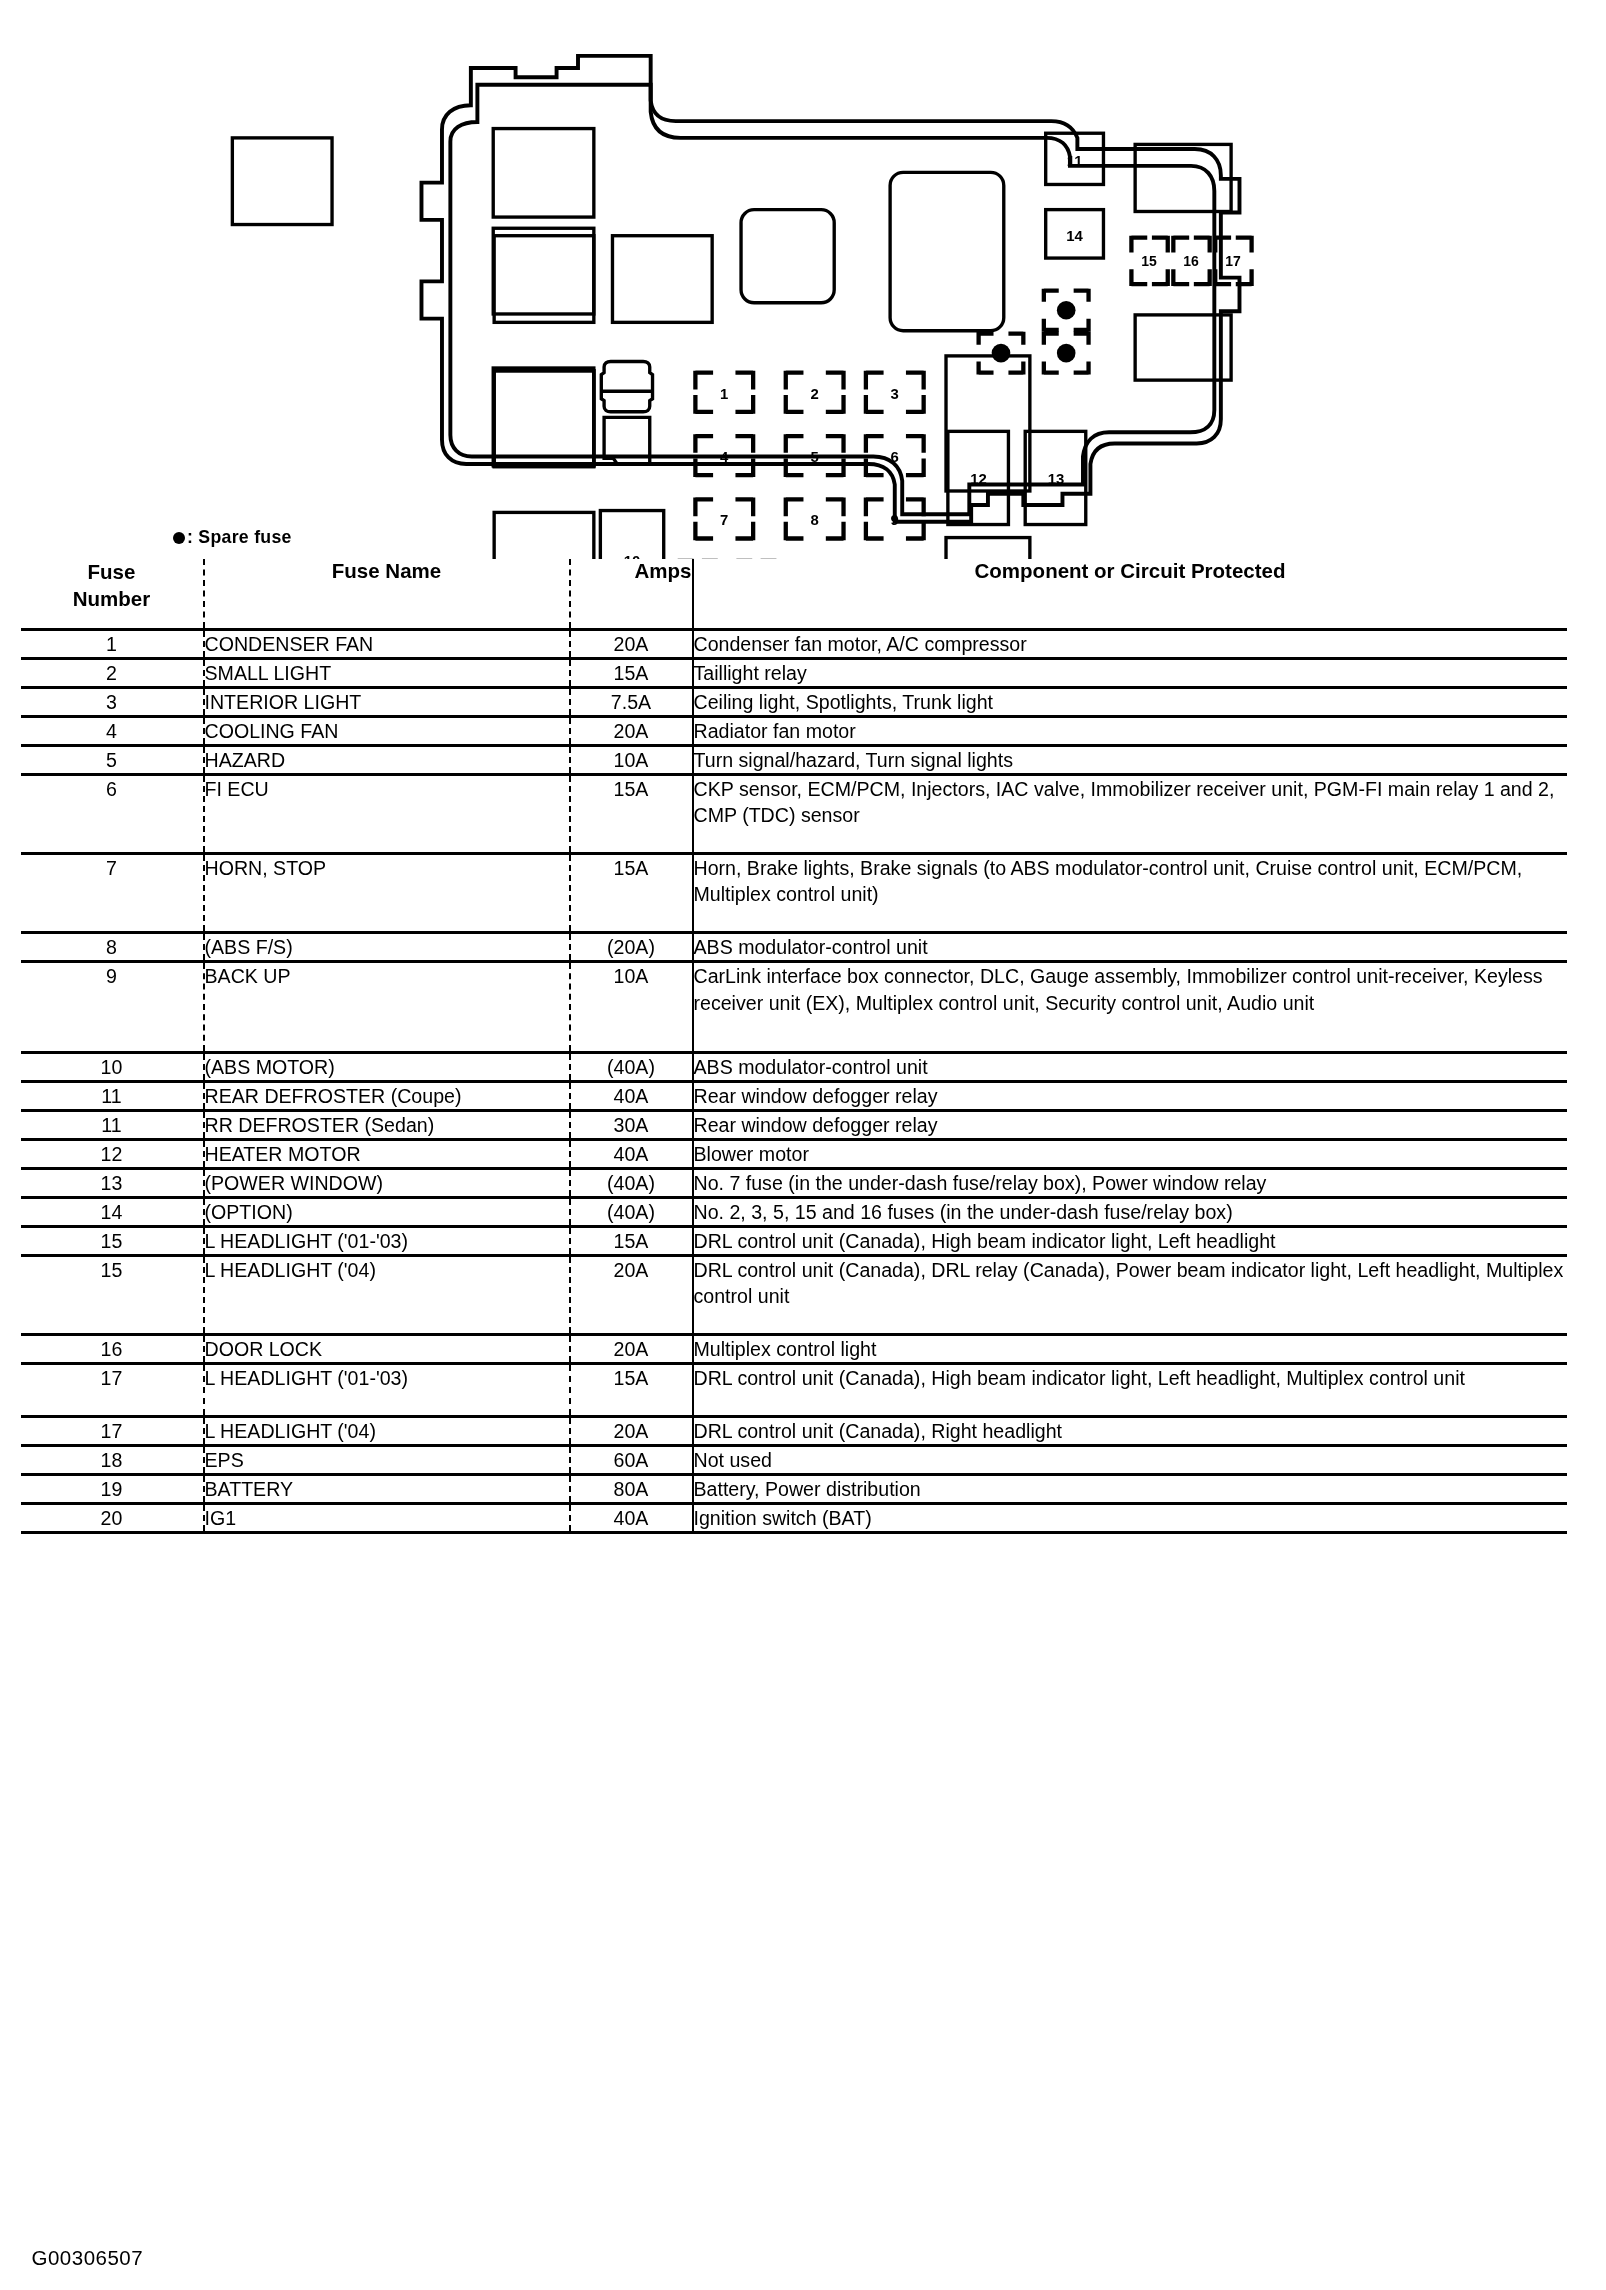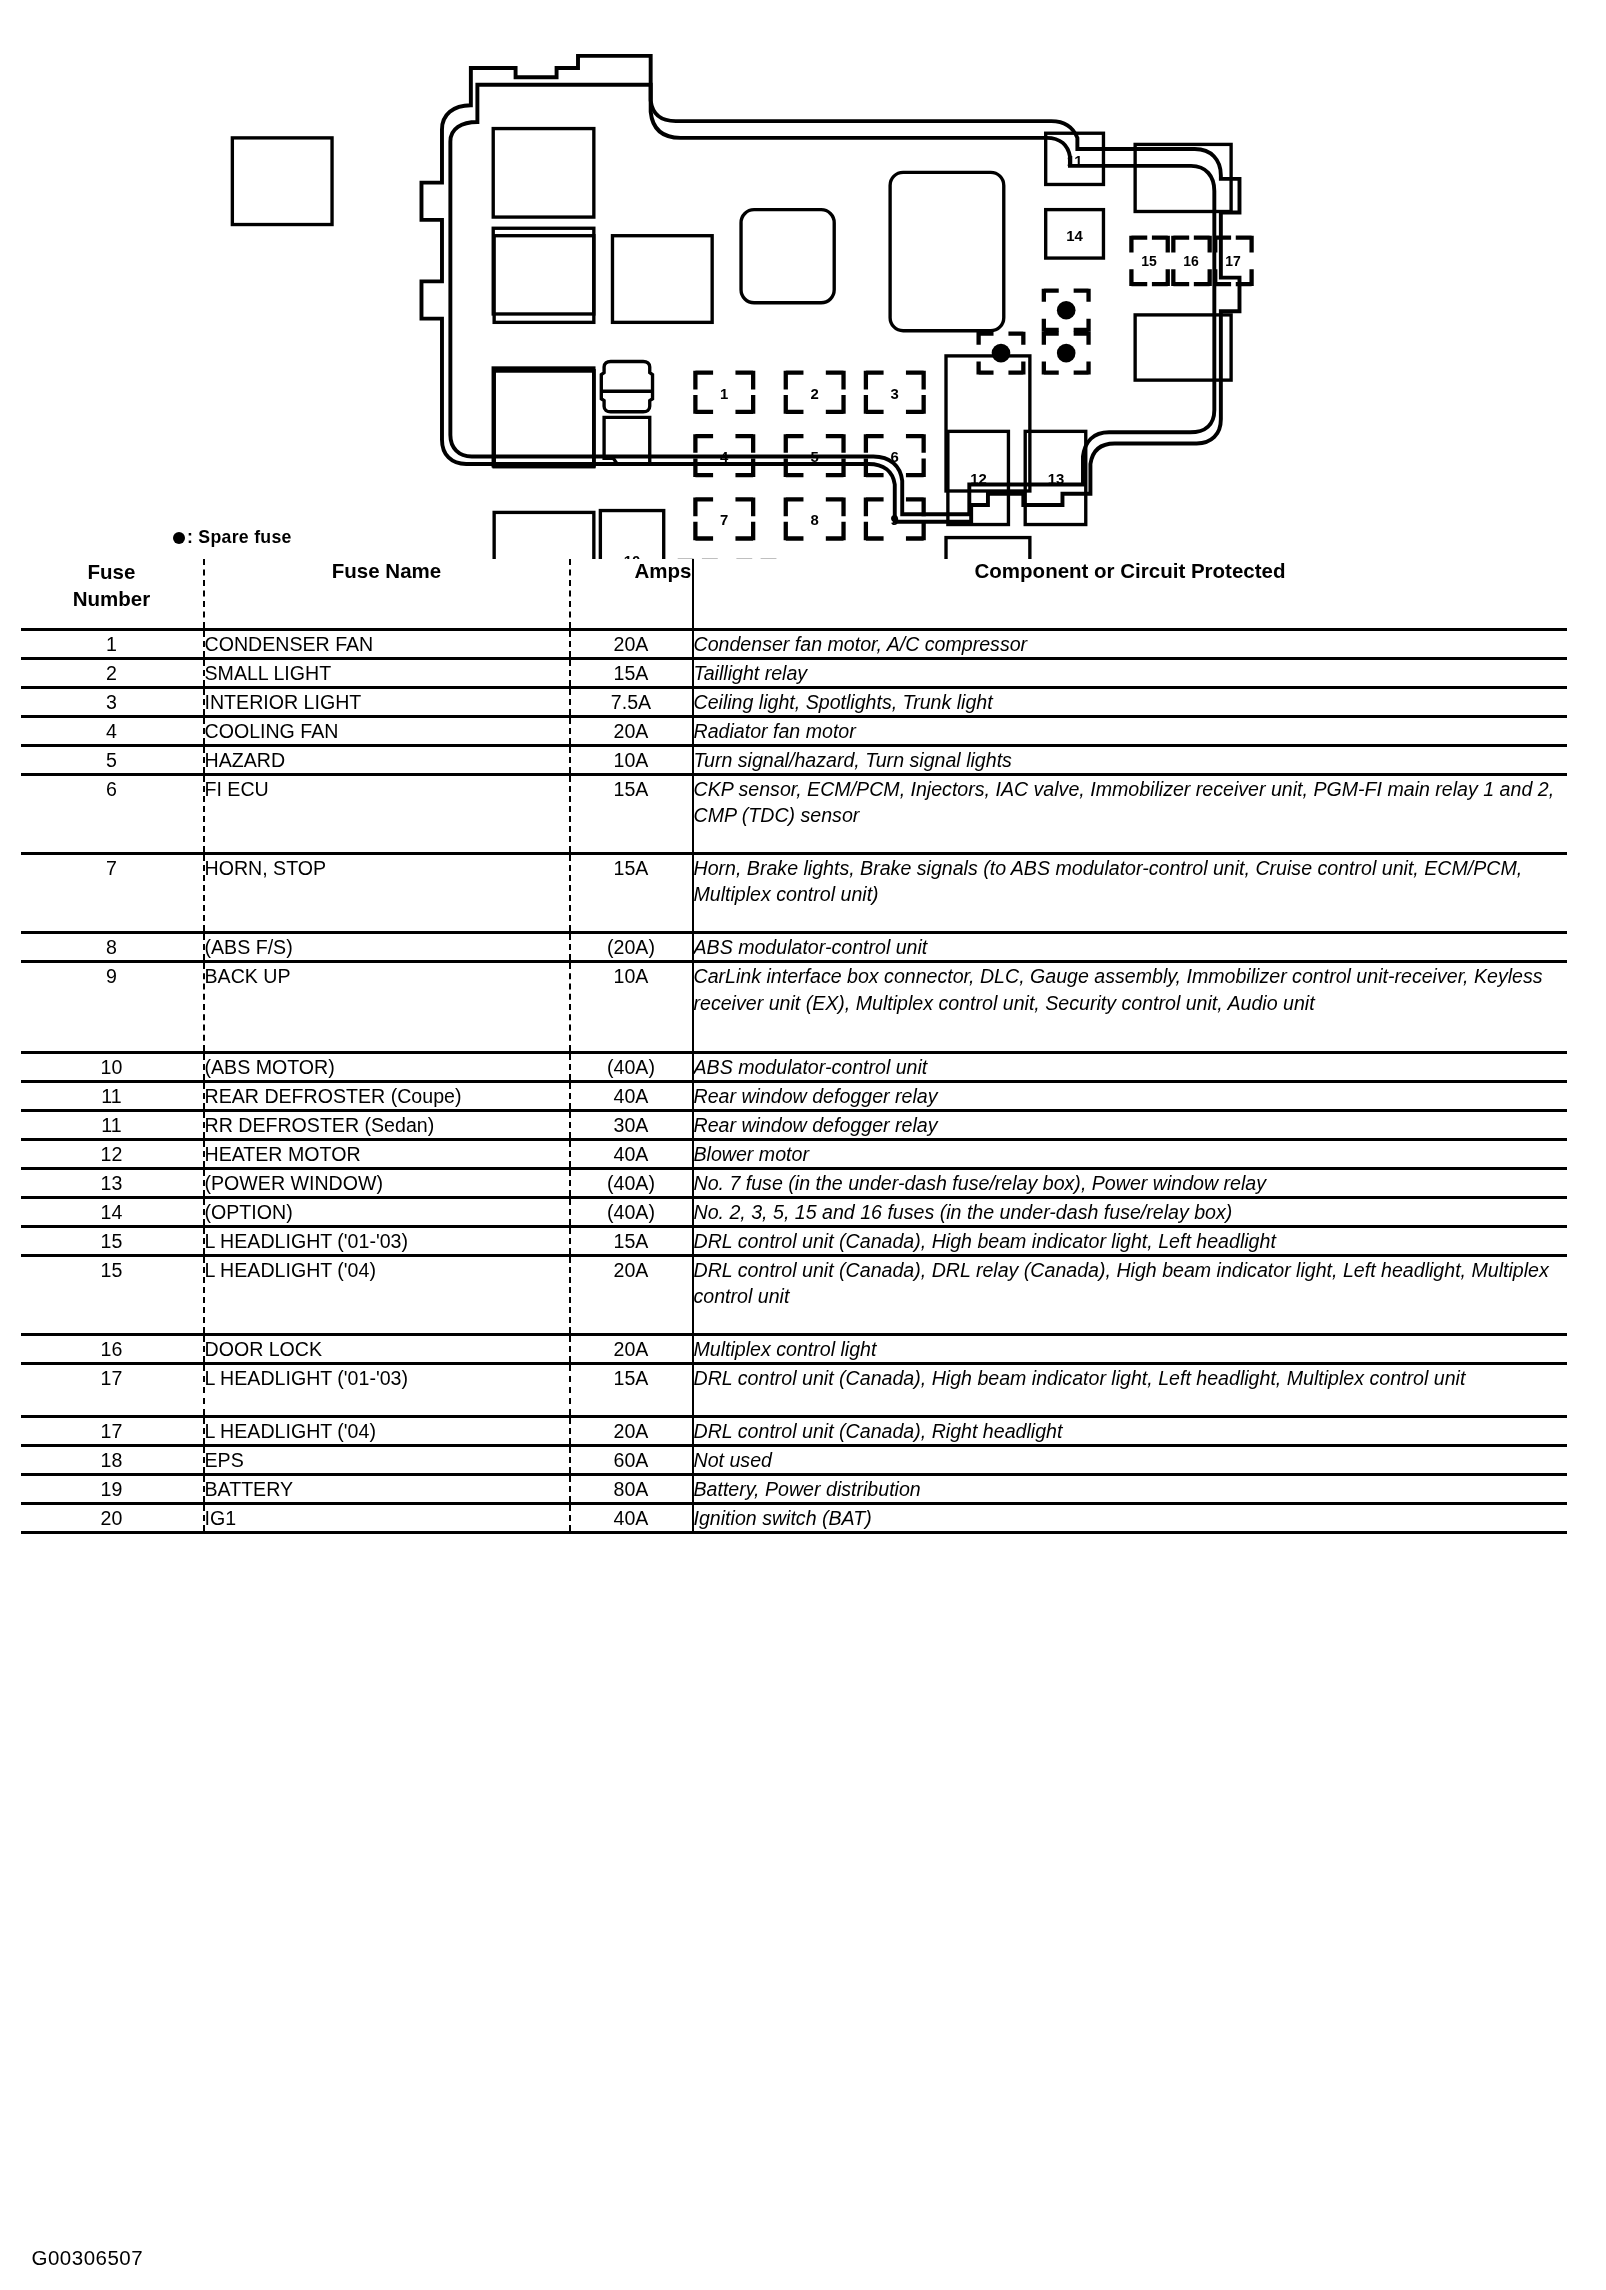--- a/index.html
+++ b/index.html
@@ -90,21 +90,20 @@
   }
   td.c-amp {
     border-left: 2.8px dashed #000;
     text-align: center;
     padding: 15px 3.7px 15px 3.7px;
     width: 121px;
   }
   td.c-comp {
     border-left: 2.8px solid #000;
     padding: 15px 11.2px 15px 13px;
-    font-style: italic;
   }
   tbody tr.tall td { padding-bottom: 35px; }
   tbody tr.tall2 td { padding-bottom: 24px; }
 
   .footer-code {
     position: absolute;
     left: 20.5px;
     bottom: 20.5px;
     font-size: 20.5px;
     letter-spacing: 0.5px;
@@ -542,21 +541,21 @@
       <tr>
         <td class="c-num">15</td>
         <td class="c-name">L HEADLIGHT ('01-'03)</td>
         <td class="c-amp">15A</td>
         <td class="c-comp">DRL control unit (Canada), High beam indicator light, Left headlight</td>
       </tr>
       <tr class="tall2">
         <td class="c-num">15</td>
         <td class="c-name">L HEADLIGHT ('04)</td>
         <td class="c-amp">20A</td>
-        <td class="c-comp">DRL control unit (Canada), DRL relay (Canada), High beam indicator light, Left headlight, Multiplex control unit</td>
+        <td class="c-comp">DRL control unit (Canada), DRL relay (Canada), Power beam indicator light, Left headlight, Multiplex control unit</td>
       </tr>
       <tr>
         <td class="c-num">16</td>
         <td class="c-name">DOOR LOCK</td>
         <td class="c-amp">20A</td>
         <td class="c-comp">Multiplex control light</td>
       </tr>
       <tr class="tall2">
         <td class="c-num">17</td>
         <td class="c-name">L HEADLIGHT ('01-'03)</td>

